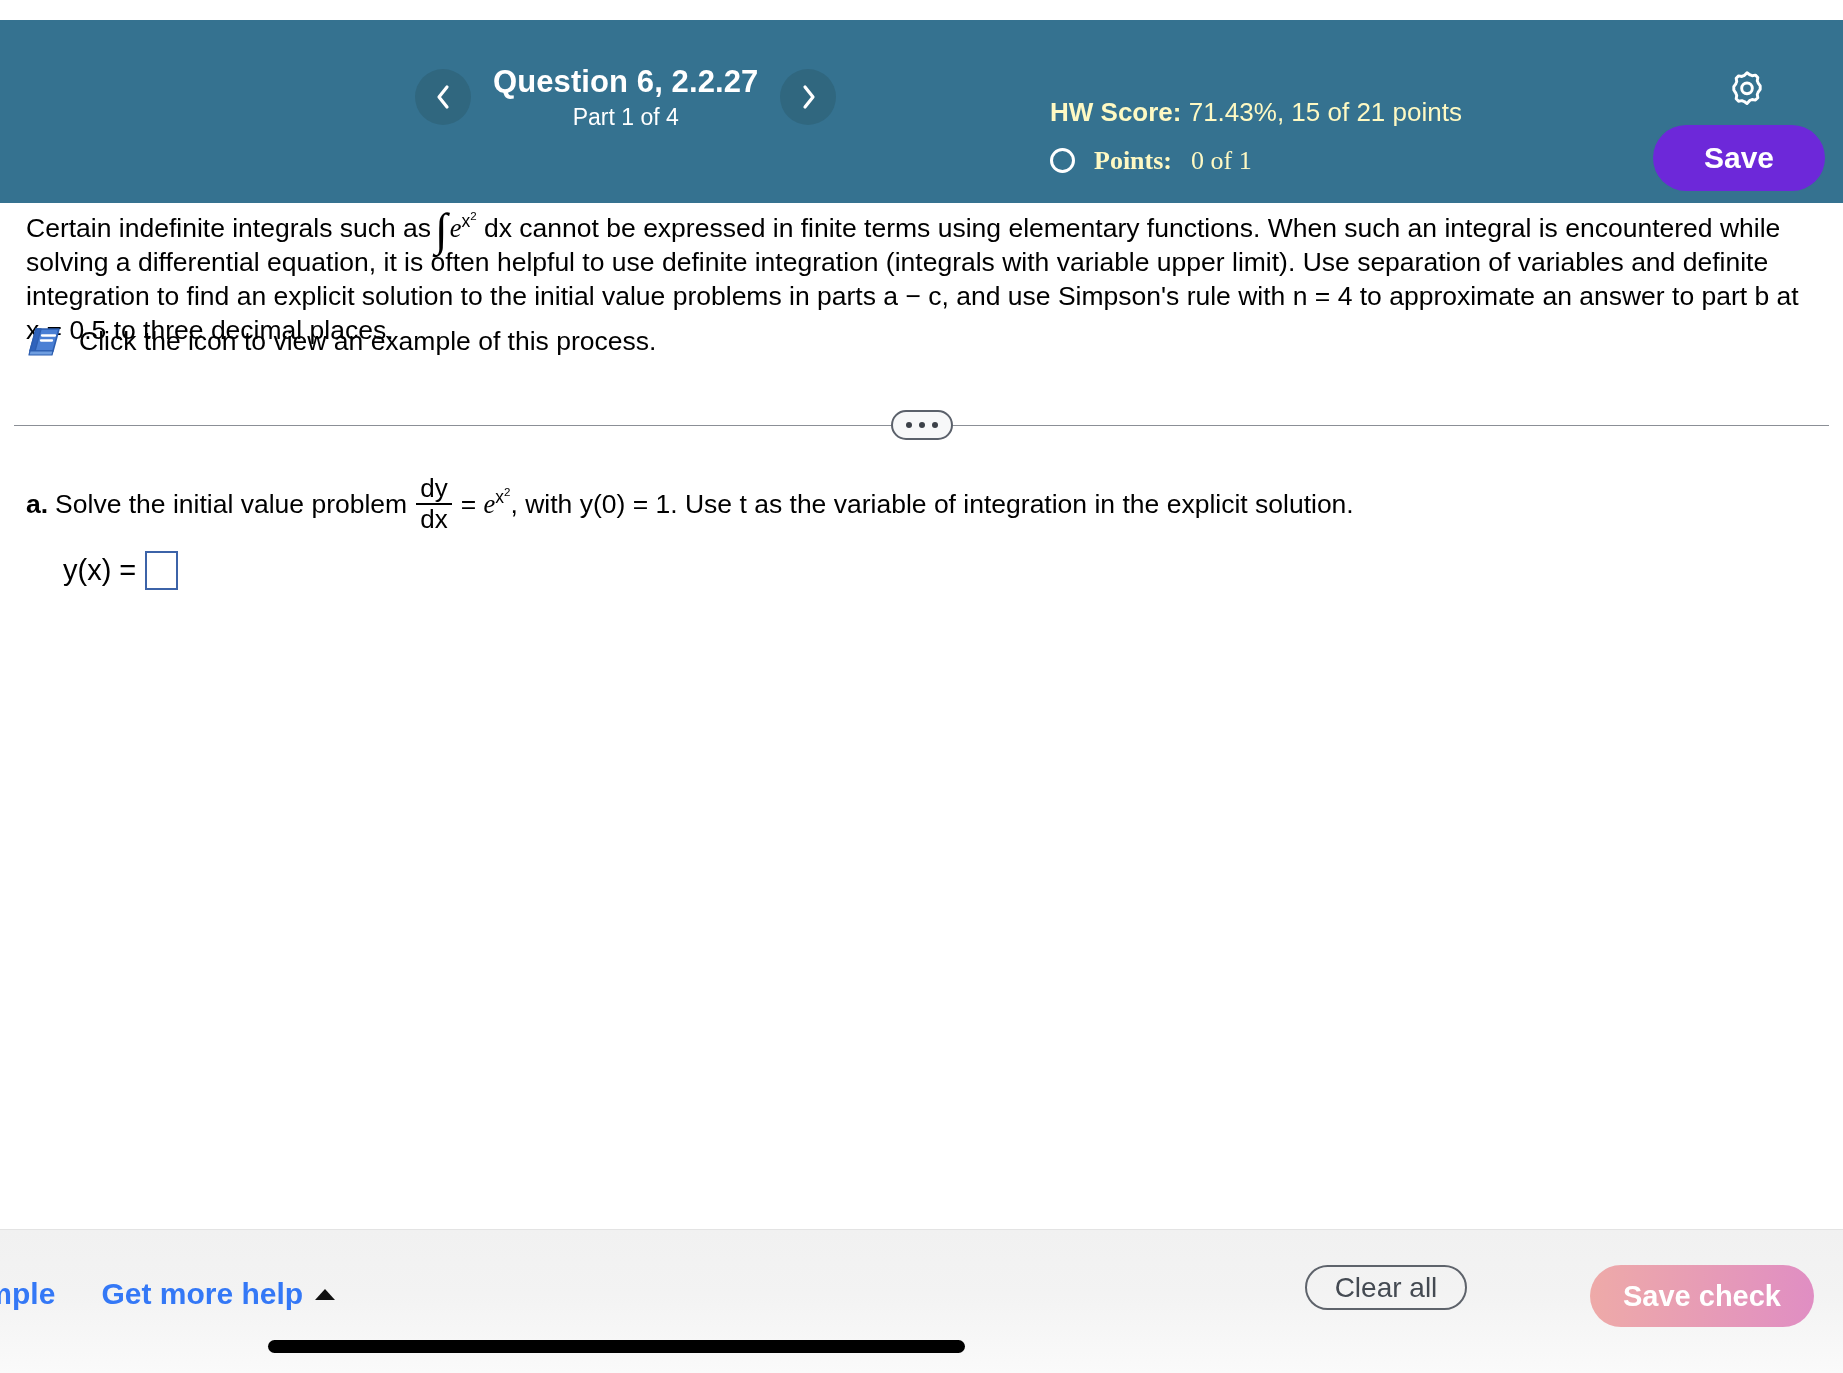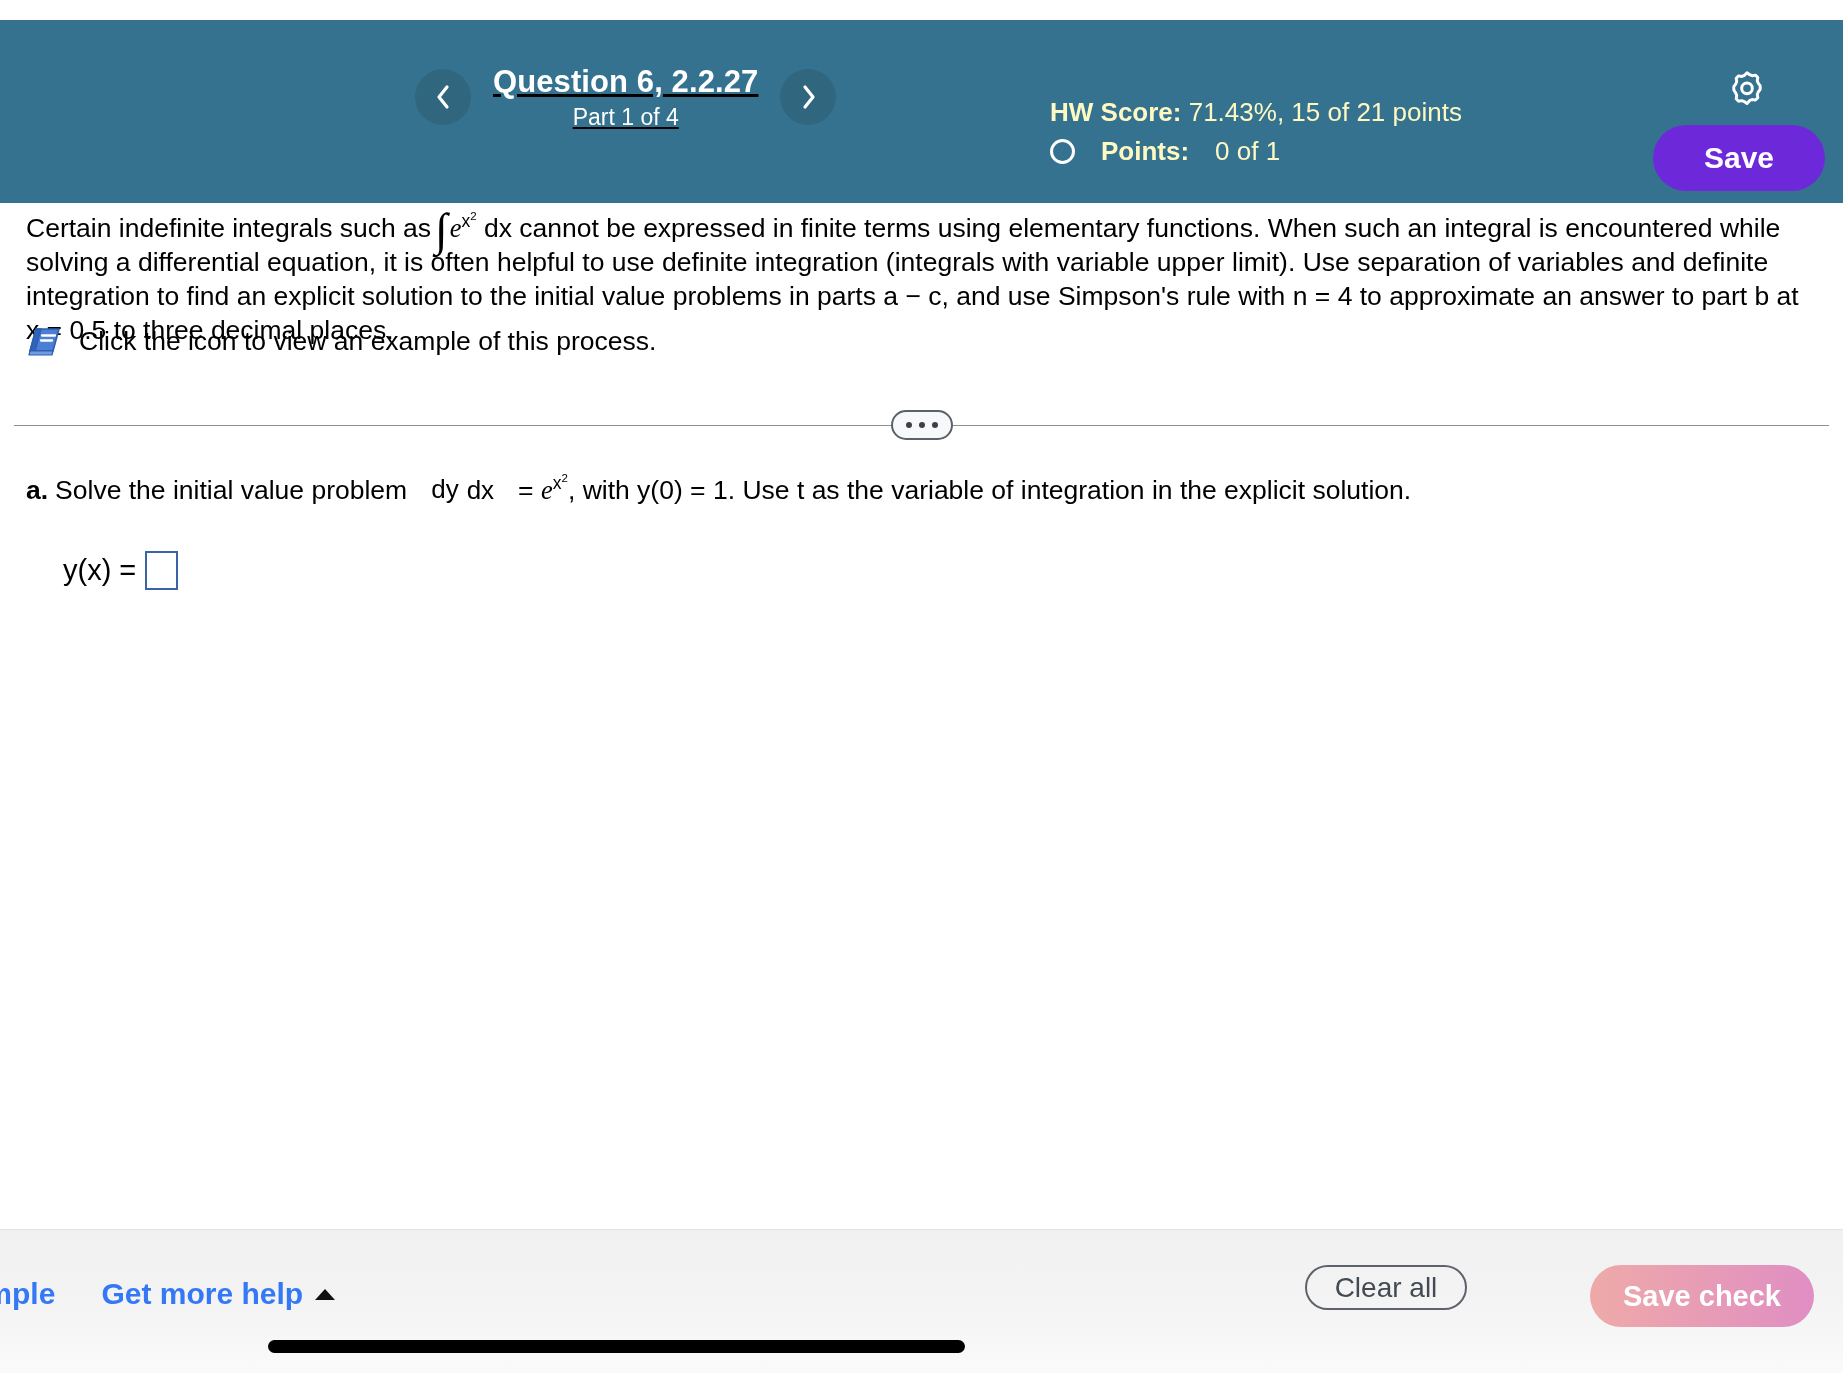--- a/index.html
+++ b/index.html
@@ -34,21 +34,20 @@
     height: 183px;
     background: #357290;
   }
   .nav-cluster {
     position: absolute;
     left: 415px;
     top: 44px;
     display: flex;
     align-items: center;
     gap: 0;
-    text-decoration: underline;
   }
   .nav-btn {
     width: 56px; height: 56px;
     border-radius: 50%;
     background: #30677f;
     display: flex;
     align-items: center;
     justify-content: center;
     color: #ffffff;
     font-size: 23px;
@@ -85,22 +84,23 @@
     color: #fef9c3;
     font-size: 26px;
     line-height: 1.38;
     white-space: nowrap;
   }
   .score-line { display: block; }
   .score-line b { font-weight: bold; }
   .pts-line {
     display: flex;
     align-items: center;
-    gap: 26px;
-    margin-top: 3px;
+    gap: 19px;
+    margin-top: 12px;
+    font-family: Liberation Serif, serif;
   }
   .pts-circle {
     width: 25px; height: 25px;
     border: 3px solid #ffffff;
     border-radius: 50%;
     flex: 0 0 auto;
   }
 
   .gear-btn {
     position: absolute;
@@ -225,24 +225,24 @@
     top: 272px;
     font-size: 26.5px;
     color: #000000;
     display: flex;
     align-items: center;
     white-space: nowrap;
   }
   .part-label { font-weight: bold; margin-right: 7px; }
   .frac {
     display: inline-flex;
-    flex-direction: row;
+    flex-direction: column;
     align-items: center;
     vertical-align: middle;
-    margin: 0 20px;
+    margin: 0 9px;
     line-height: 1.05;
     font-size: 26px;
   }
   .frac .num { padding: 0 4px 1px 4px; }
   .frac .bar { width: 100%; height: 2px; background: #000; }
   .frac .den { padding: 1px 4px 0 4px; }
 
   .answer-row {
     position: absolute;
     left: 63px;

